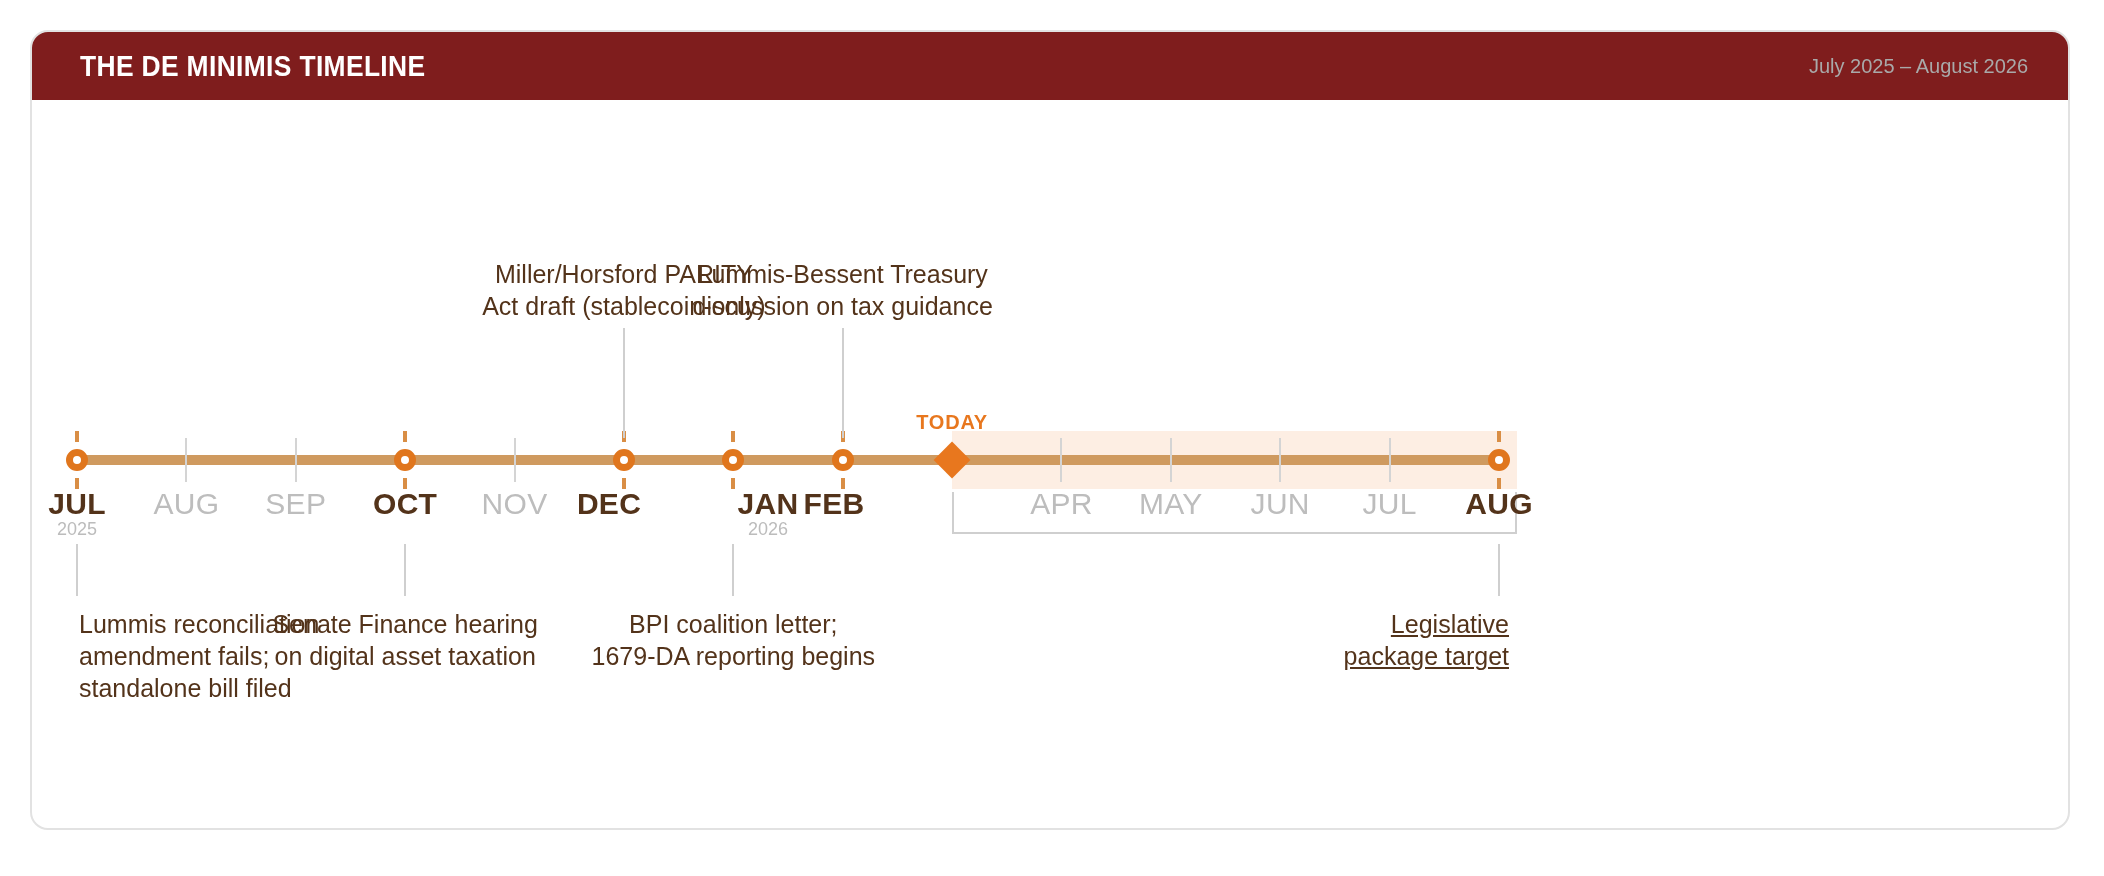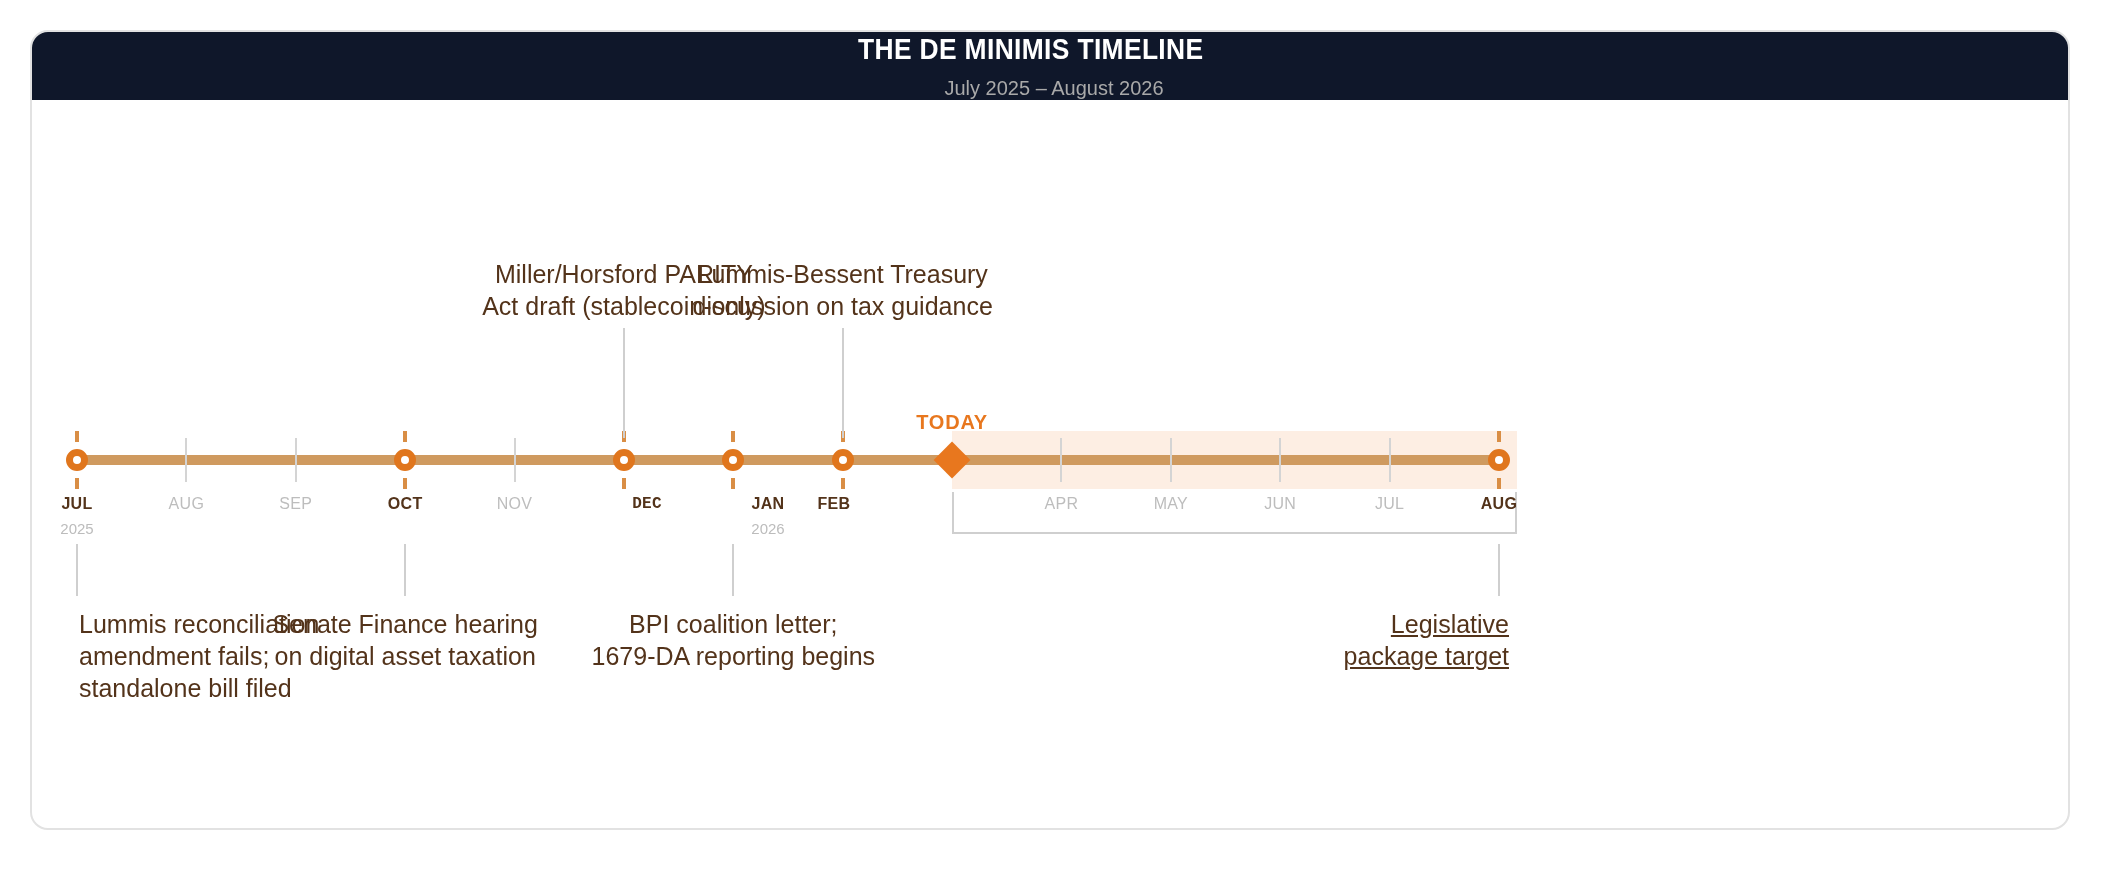--- a/index.html
+++ b/index.html
@@ -28,27 +28,26 @@
     overflow: hidden;
   }
 
   
   #header {
     position: absolute;
     left: 0;
     top: 0;
     width: 100%;
     height: 68px;
-    background: #0f172a;
+    background: #7f1d1d;
     box-sizing: border-box;
     display: flex;
     align-items: center;
     justify-content: space-between;
     padding: 0 40px 0 48px;
-    flex-direction: column;
   }
   #header-title {
     color: #ffffff;
     font-size: 30px;
     font-weight: bold;
     letter-spacing: 0.4px;
     transform: scaleX(0.88);
     transform-origin: left center;
     white-space: nowrap;
   }
@@ -116,36 +115,35 @@
 
   
   .month {
     position: absolute;
     top: 391px;
     transform: translateX(-50%);
     text-align: center;
     white-space: nowrap;
   }
   .month .m-abbr {
-    font-size: 16px;
+    font-size: 30px;
     line-height: 26px;
     color: #bdbdbd;
     font-weight: normal;
     letter-spacing: 0.3px;
   }
   .month.is-milestone .m-abbr {
     color: #53331a;
     font-weight: bold;
   }
   .month .m-year {
-    font-size: 15px;
+    font-size: 18px;
     line-height: 24px;
     color: #bcbcbc;
     font-weight: normal;
-    text-align: right;
   }
 
   
   .marker {
     position: absolute;
     top: 360px;            
     transform: translate(-50%, -50%);
     width: 26px;
     height: 26px;
   }
@@ -249,21 +247,21 @@
         </div>
         <div class="month" style="left: 263.769px;">
           <div class="m-abbr">SEP</div>
         </div>
         <div class="month is-milestone" style="left: 373.154px;">
           <div class="m-abbr">OCT</div>
         </div>
         <div class="month" style="left: 482.538px;">
           <div class="m-abbr">NOV</div>
         </div>
-        <div class="month is-milestone" style="left: 615px; font-family: Liberation Mono, monospace;">
+        <div class="month is-milestone" style="left: 577px;">
           <div class="m-abbr">DEC</div>
         </div>
         <div class="month is-milestone" style="left: 736px;">
           <div class="m-abbr">JAN</div>
           <div class="m-year">2026</div>
         </div>
         <div class="month is-milestone" style="left: 802px;">
           <div class="m-abbr">FEB</div>
         </div>
         <div class="month" style="left: 1029.46px;">

